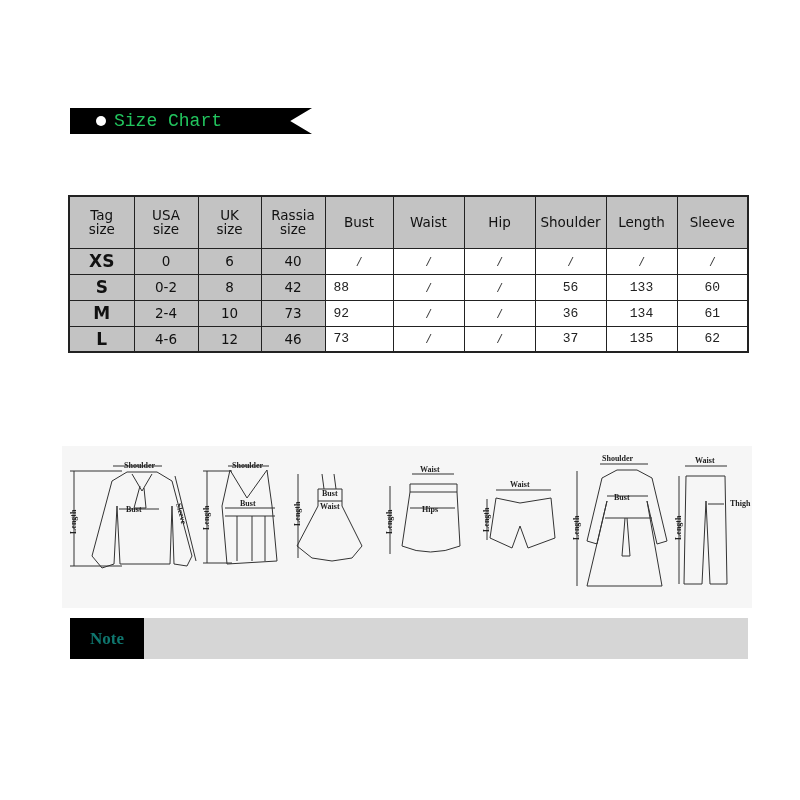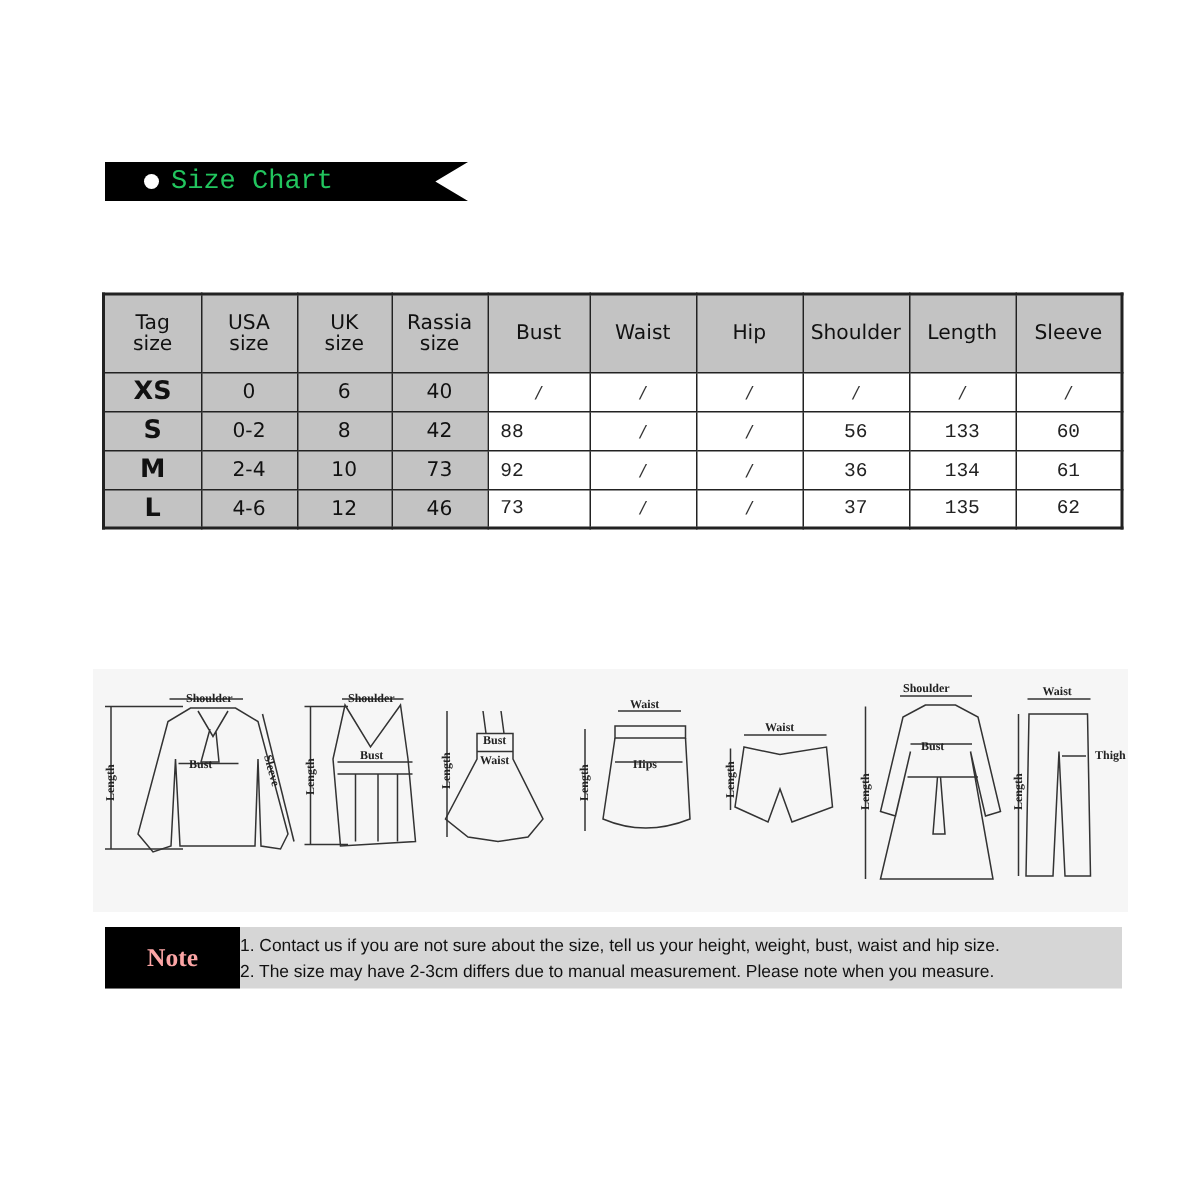--- a/index.html
+++ b/index.html
@@ -67,22 +67,22 @@
     }
     .diagrams svg { position: absolute; left: 0; top: 0; }
     .dlabel { font-family: "Liberation Serif", serif; font-size: 8px; font-weight: bold; fill: #222; }
 
     
     .note {
       position: absolute; left: 70px; top: 618px; width: 678px; height: 41px;
       background: #d6d6d6;
     }
     .note .label-box {
-      position: absolute; left: 0; top: 0; width: 90px; height: 41px;
-      background: #000; color: #fca5a5;
+      position: absolute; left: 0; top: 0; width: 74px; height: 41px;
+      background: #000; color: #0f766e;
       font-family: "Liberation Serif", serif; font-size: 17px; font-weight: bold;
       display: flex; align-items: center; justify-content: center;
     }
     .note .lines {
       position: absolute; left: 90px; top: 4px;
       font-family: "Liberation Sans", sans-serif; font-size: 11.6px; color: #111;
       line-height: 17px; white-space: nowrap;
     }
   </style>
 </head>
@@ -253,17 +253,13 @@
       <line x1="646" y1="58" x2="662" y2="58"></line>
       <text class="dlabel" x="633" y="17" stroke="none">Waist</text>
       <text class="dlabel" x="668" y="60" stroke="none">Thigh</text>
       <text class="dlabel" x="619" y="94" stroke="none" transform="rotate(-90 619 94)">Length</text>
     </g>
   </svg>
 </div>
 
 <div class="note">
   <div class="label-box">Note</div>
-  <div class="lines">
-    <div>1. Contact us if you are not sure about the size, tell us your height, weight, bust, waist and hip size.</div>
-    <div>2. The size may have 2-3cm differs due to manual measurement. Please note when you measure.</div>
-  </div>
 </div>
 
 </body></html>

